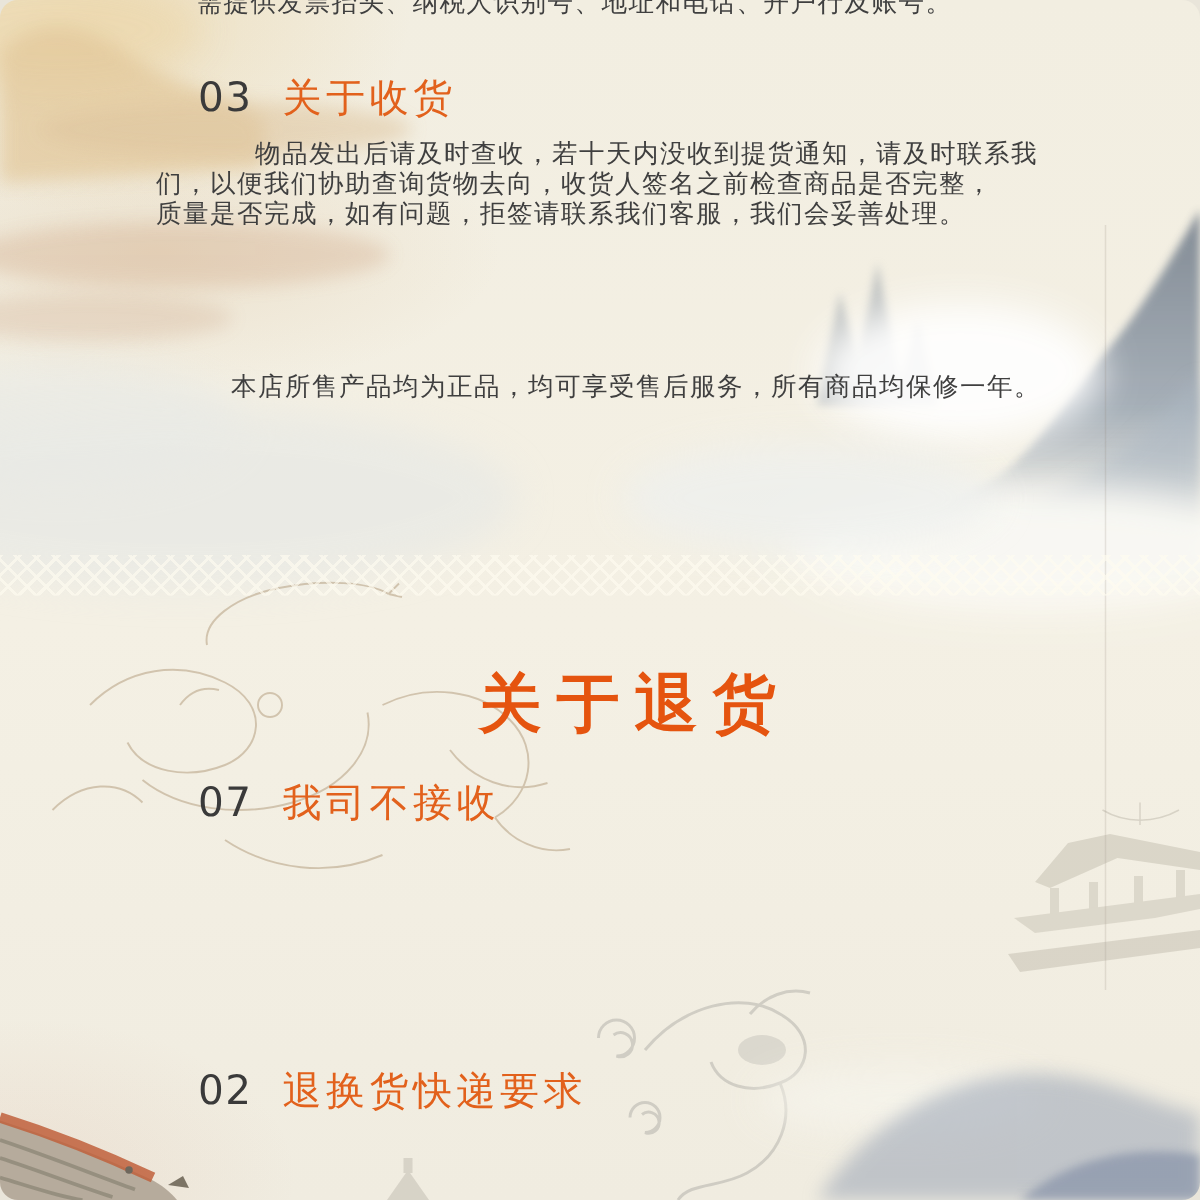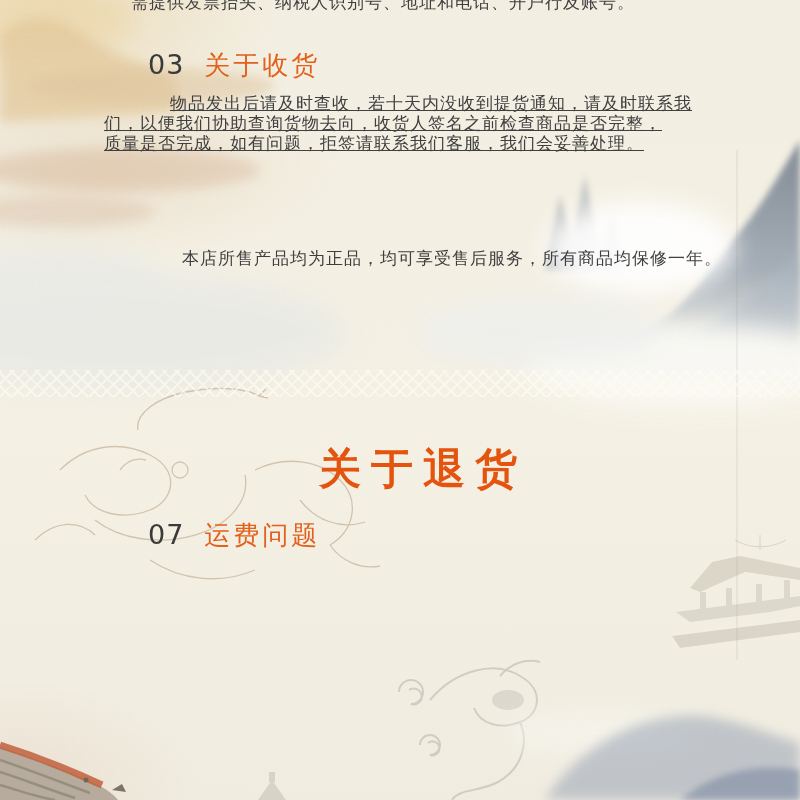--- a/index.html
+++ b/index.html
@@ -5,38 +5,39 @@
   html,body{margin:0;padding:0;background:#e9e5da;}
   .page{
     position:relative;width:800px;height:800px;overflow:hidden;
     font-family:"DejaVu Sans","Liberation Sans",sans-serif;
     background-color:#f3efe2;
     background-image:
       radial-gradient(ellipse 300px 190px at 8% 1%, rgba(228,196,132,.38), transparent 70%),
       radial-gradient(ellipse 320px 130px at 13% 21%, rgba(206,168,118,.20), transparent 72%),
       radial-gradient(ellipse 260px 150px at 2% 98%, rgba(206,152,128,.14), transparent 70%),
       linear-gradient(180deg,#f2eee1 0%,#f4f0e4 52%,#f0ece0 100%);
+    border-radius: 12px;
   }
   .bg{position:absolute;left:0;top:0;width:800px;height:800px;}
   .lattice{
     position:absolute;left:0;top:370px;width:800px;height:27px;opacity:.65;
     background-image:
       repeating-linear-gradient(45deg, transparent 0 7px, rgba(255,252,240,.95) 7px 9px),
       repeating-linear-gradient(-45deg, transparent 0 7px, rgba(255,252,240,.95) 7px 9px);
   }
   .heading{position:absolute;white-space:nowrap;}
-  .heading .num{font-size:27px;color:#3a3a3a;letter-spacing:1px;vertical-align:baseline;margin-left:16px;}
+  .heading .num{font-size:27px;color:#3a3a3a;letter-spacing:1px;vertical-align:baseline;}
   .heading .label{font-size:26px;color:#e2611c;letter-spacing:3px;margin-left:20px;vertical-align:baseline;}
   .para{
     position:absolute;font-size:17px;line-height:20px;color:#3f3f3f;
     letter-spacing:1px;white-space:pre;
   }
   #p-top{left:131px;top:-8px;}
-  #p-receiving{left:104px;top:93px;text-indent:66px;text-decoration:underline;}
-  #p-aftersales{left:116px;top:248px;text-indent:66px;}
+  #p-receiving{left:104px;top:93px;text-indent:66px;}
+  #p-aftersales{left:88px;top:248px;text-indent:66px;}
   #p-shipfee{left:132px;top:562px;text-indent:37px;line-height:21.5px;}
   #p-courier{left:132px;top:751px;text-indent:37px;}
   #h-receiving{left:132px;top:48px;}
   #h-aftersales{left:132px;top:207px;}
   #h-shipfee{left:132px;top:518px;}
   #h-courier{left:132px;top:710px;}
   .big-title{
     position:absolute;left:0;top:427px;width:800px;margin:18px;
     text-align:center;font-family:"DejaVu Serif","Liberation Serif",serif;
     font-weight:bold;font-size:42px;line-height:48px;color:#e5540f;
@@ -152,17 +153,20 @@
   </div>
   <div class="para" id="p-receiving">物品发出后请及时查收，若十天内没收到提货通知，请及时联系我
 们，以便我们协助查询货物去向，收货人签名之前检查商品是否完整，
 质量是否完成，如有问题，拒签请联系我们客服，我们会妥善处理。</div>
 
   <div class="para" id="p-aftersales">本店所售产品均为正品，均可享受售后服务，所有商品均保修一年。</div>
 
   <h1 class="big-title">关于退货</h1>
 
   <div class="heading" id="h-shipfee">
-    <span class="num">07</span><span class="label">运费问题</span>
+    <span class="num">07</span><span class="label">我司不接收</span>
   </div>
 
+  <div class="heading" id="h-courier">
+    <span class="num">02</span><span class="label">退换货快递要求</span>
+  </div>
 
 </div>
 
 </body></html>

